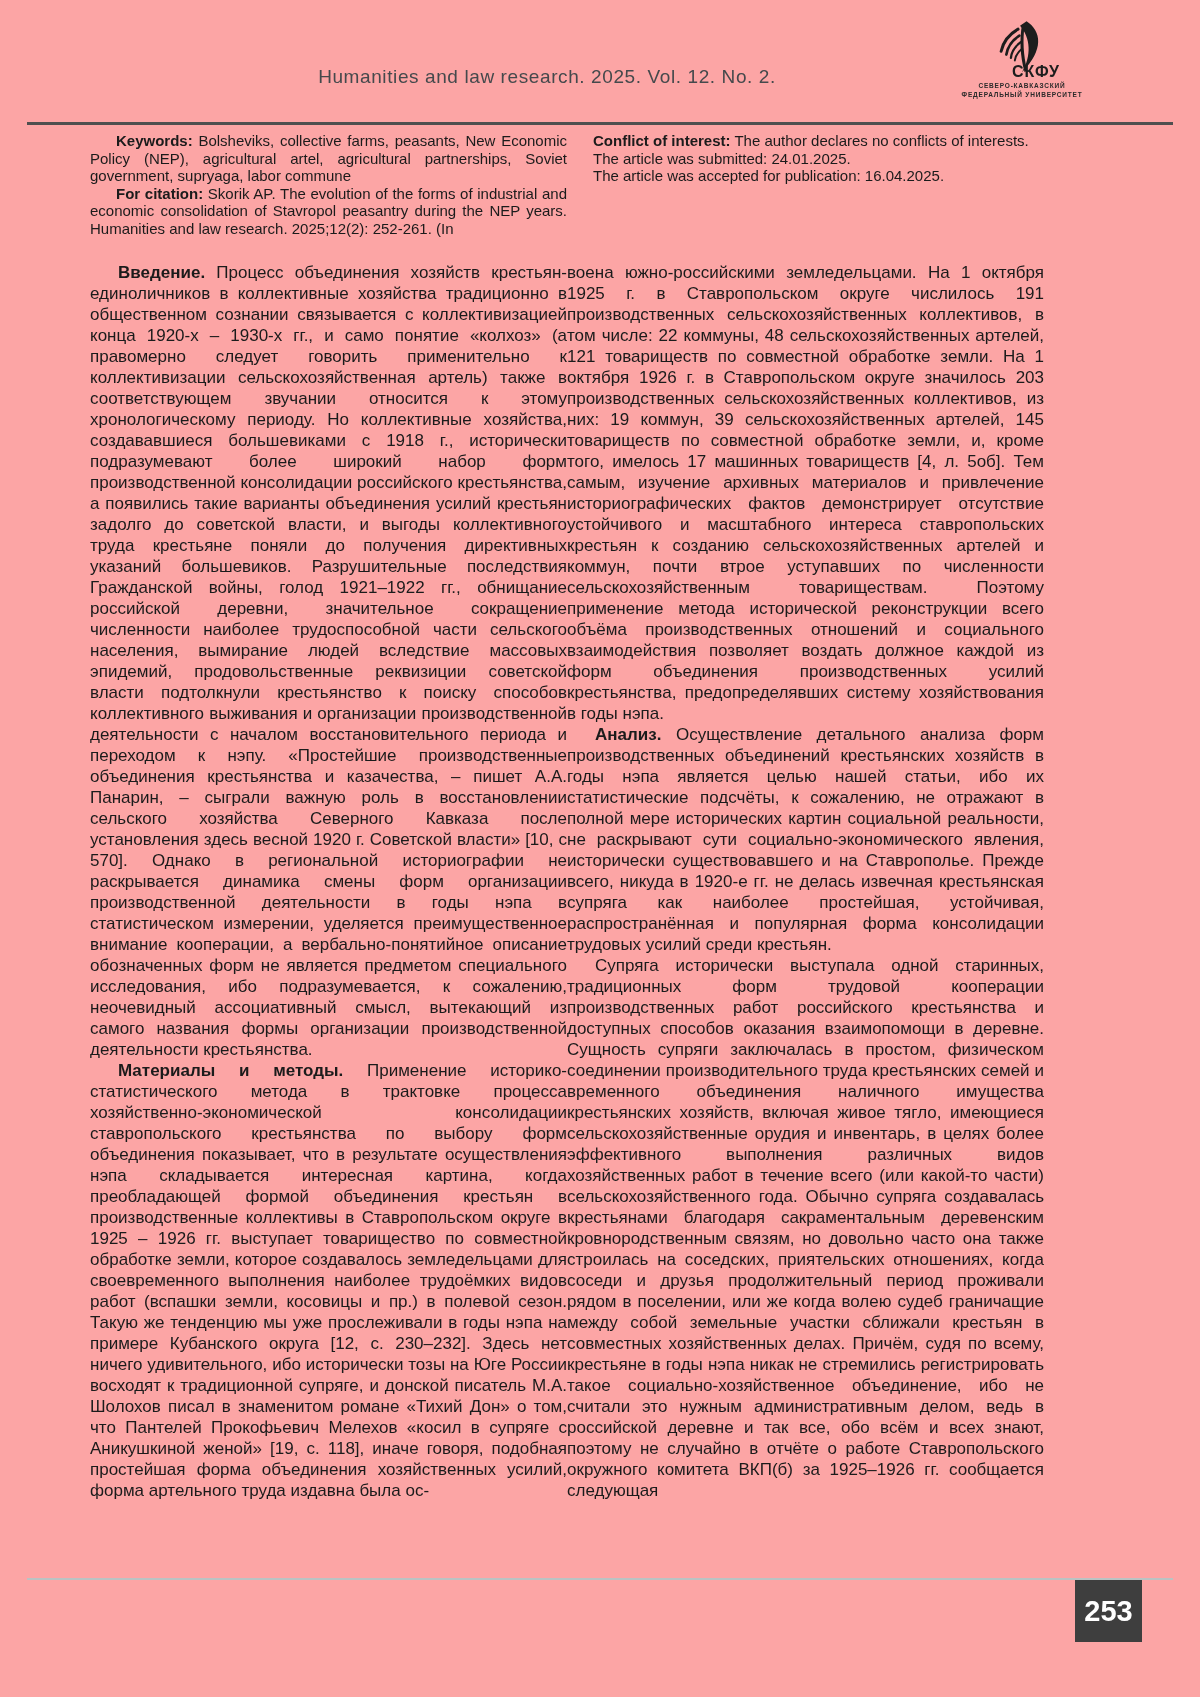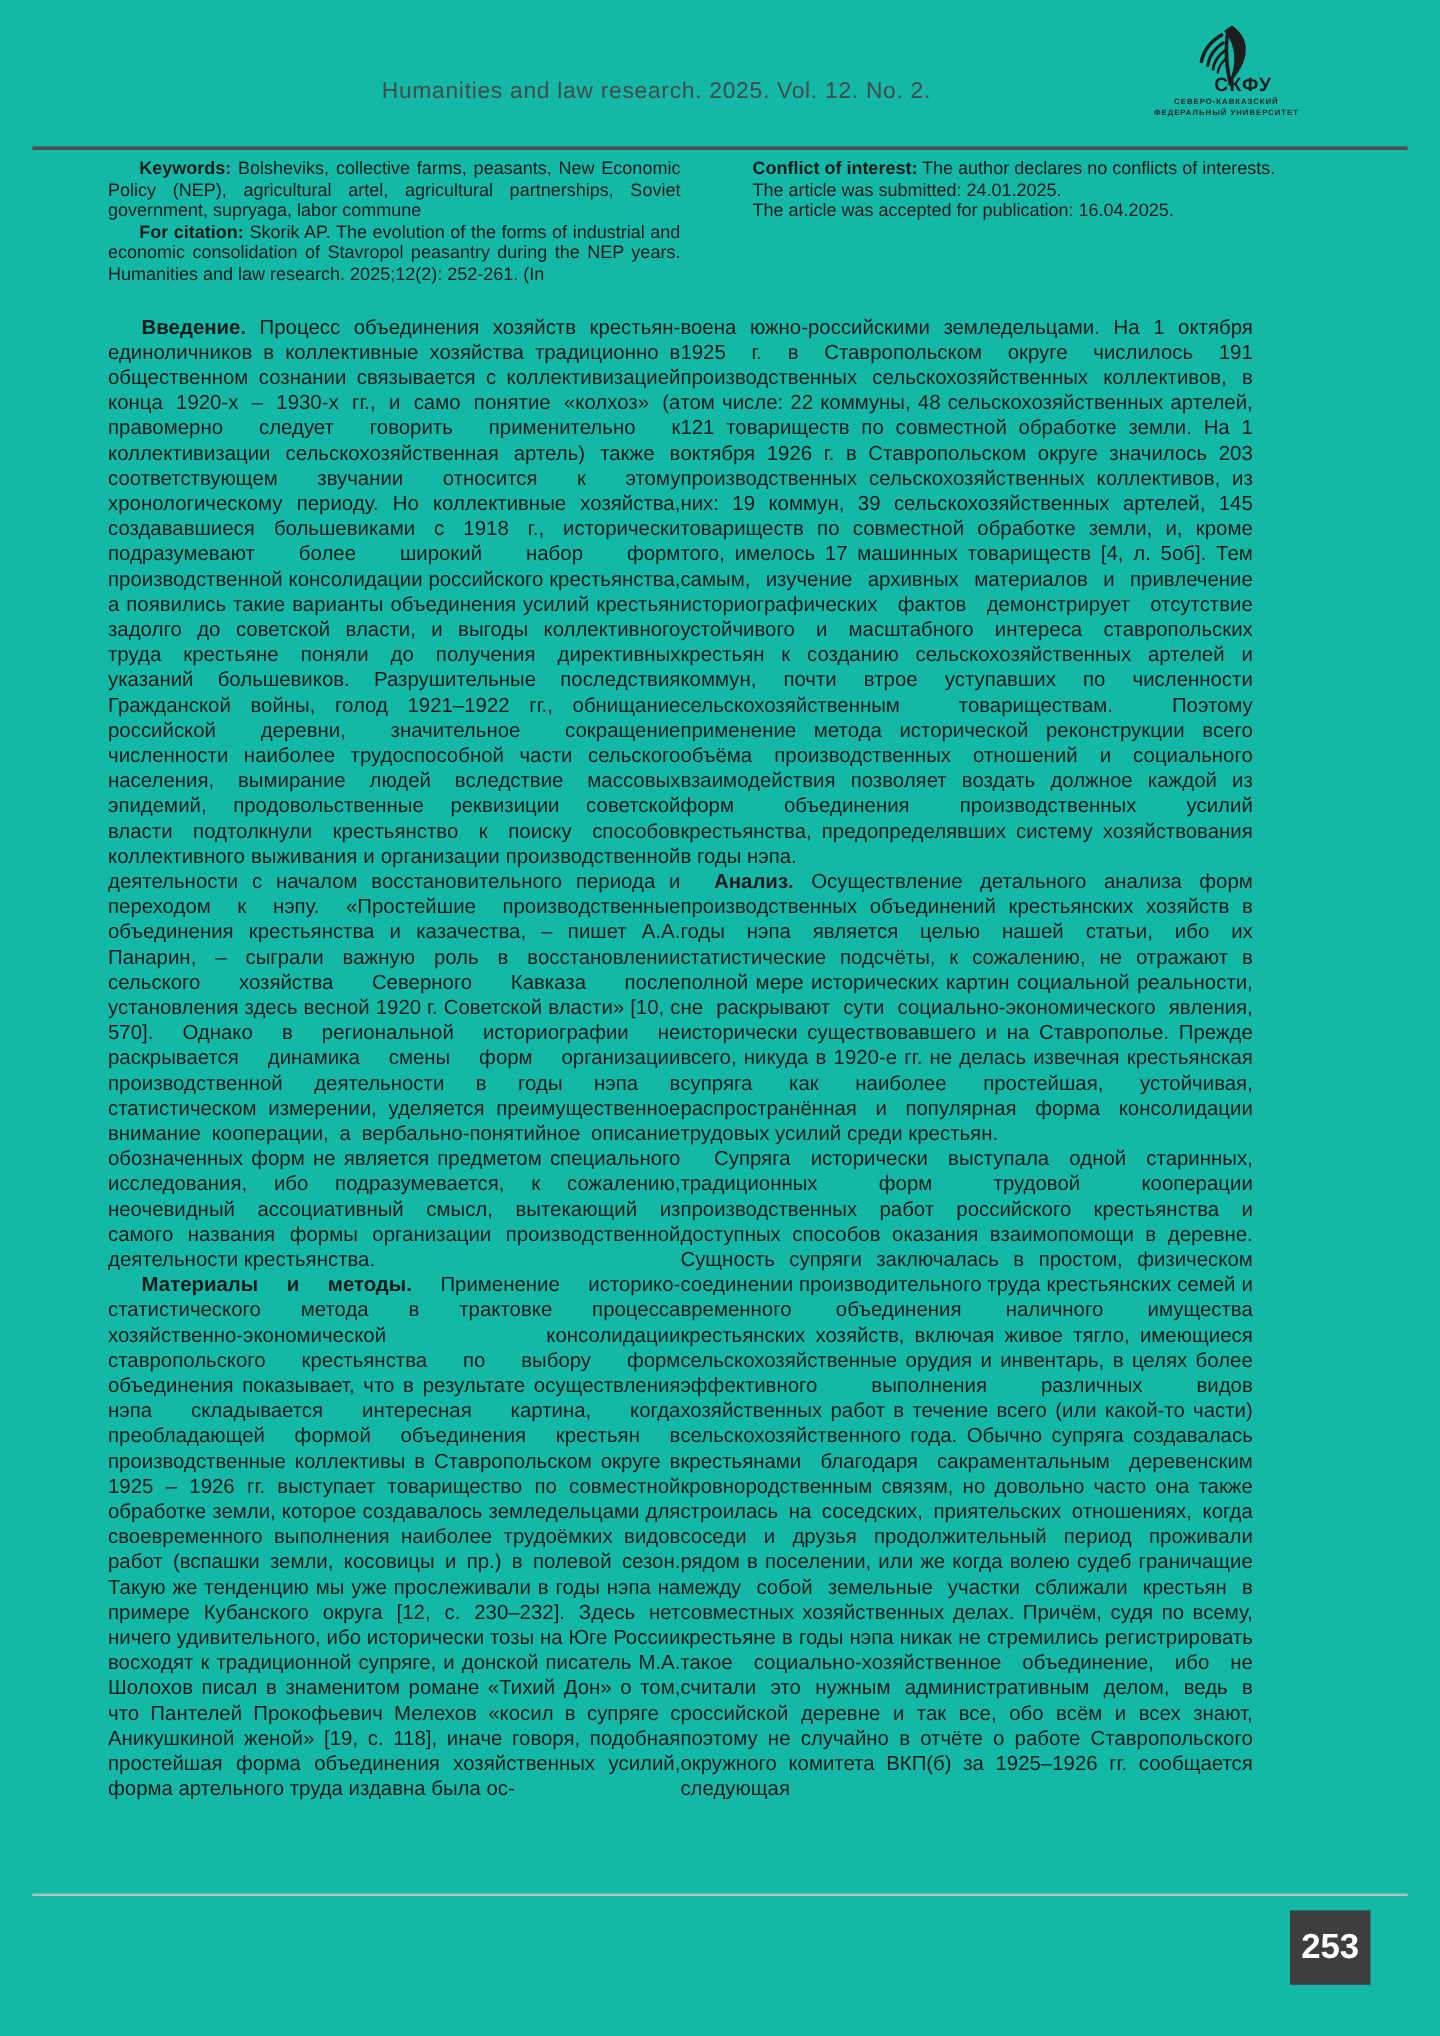--- a/index.html
+++ b/index.html
@@ -1,21 +1,21 @@
 <!DOCTYPE html>
 <html lang="ru"><head>
 <meta charset="utf-8">
 <style>
   html,body{margin:0;padding:0;}
   body{
     width:1200px;height:1697px;background:#ffffff;
     font-family:"Liberation Sans","DejaVu Sans",sans-serif;
     color:#1b1b1b;
   }
-  .page{position:relative;width:1200px;height:1697px;overflow:hidden;background:#14b8a6;}
+  .page{position:relative;width:1200px;height:1697px;overflow:hidden;background:#fca5a5;}
 
   
   .journal-title{
     position:absolute;top:66px;left:27px;width:1040px;
     text-align:center;font-size:19px;letter-spacing:0.6px;color:#45494c;
   }
   .header-rule{
     position:absolute;top:122px;left:27px;width:1146px;height:3px;background:#4f4f4f;
   }
   .logo{
@@ -24,21 +24,21 @@
   .logo svg{display:block;margin:0 auto;}
   .logo-abbr{
     display:block;font-size:16px;font-weight:bold;letter-spacing:1px;color:#1d1d1d;margin-top:-16px;margin-left:28px;
   }
   .logo-small{
     display:block;font-size:6.5px;letter-spacing:0.8px;color:#2a2a2a;margin-top:2px;font-weight:bold;
   }
 
   
   .meta{
-    position:absolute;top:132px;left:90px;width:988px;display:flex;gap:34px;
+    position:absolute;top:132px;left:90px;width:988px;display:flex;
     font-size:15px;line-height:17.6px;
   }
   .meta .col{width:477px;}
   .meta p{margin:0;text-align:justify;text-indent:26px;}
   .meta p.no-indent{text-indent:0;}
   .meta p.date-line{text-align:left;}
   .meta b{font-weight:bold;}
 
   
   .body-cols{
@@ -50,21 +50,21 @@
   .body-cols p.no-indent{text-indent:0;}
   .lead{font-weight:bold;}
 
   
   .footer-rule{
     position:absolute;top:1578px;left:27px;width:1146px;height:2px;background:#bac3c3;
   }
   .page-number-box{
     position:absolute;top:1580px;left:1075px;width:67px;height:62px;background:#3e3e3e;
     display:flex;align-items:center;justify-content:center;
-    color:#ffffff;font-size:29px;font-weight:bold;margin-top:12px;
+    color:#ffffff;font-size:29px;font-weight:bold;
   }
 </style>
 </head>
 <body>
 
 <div class="page">
 
   <div class="journal-title">Humanities and law research. 2025. Vol. 12. No. 2.</div>
 
   <div class="logo">

